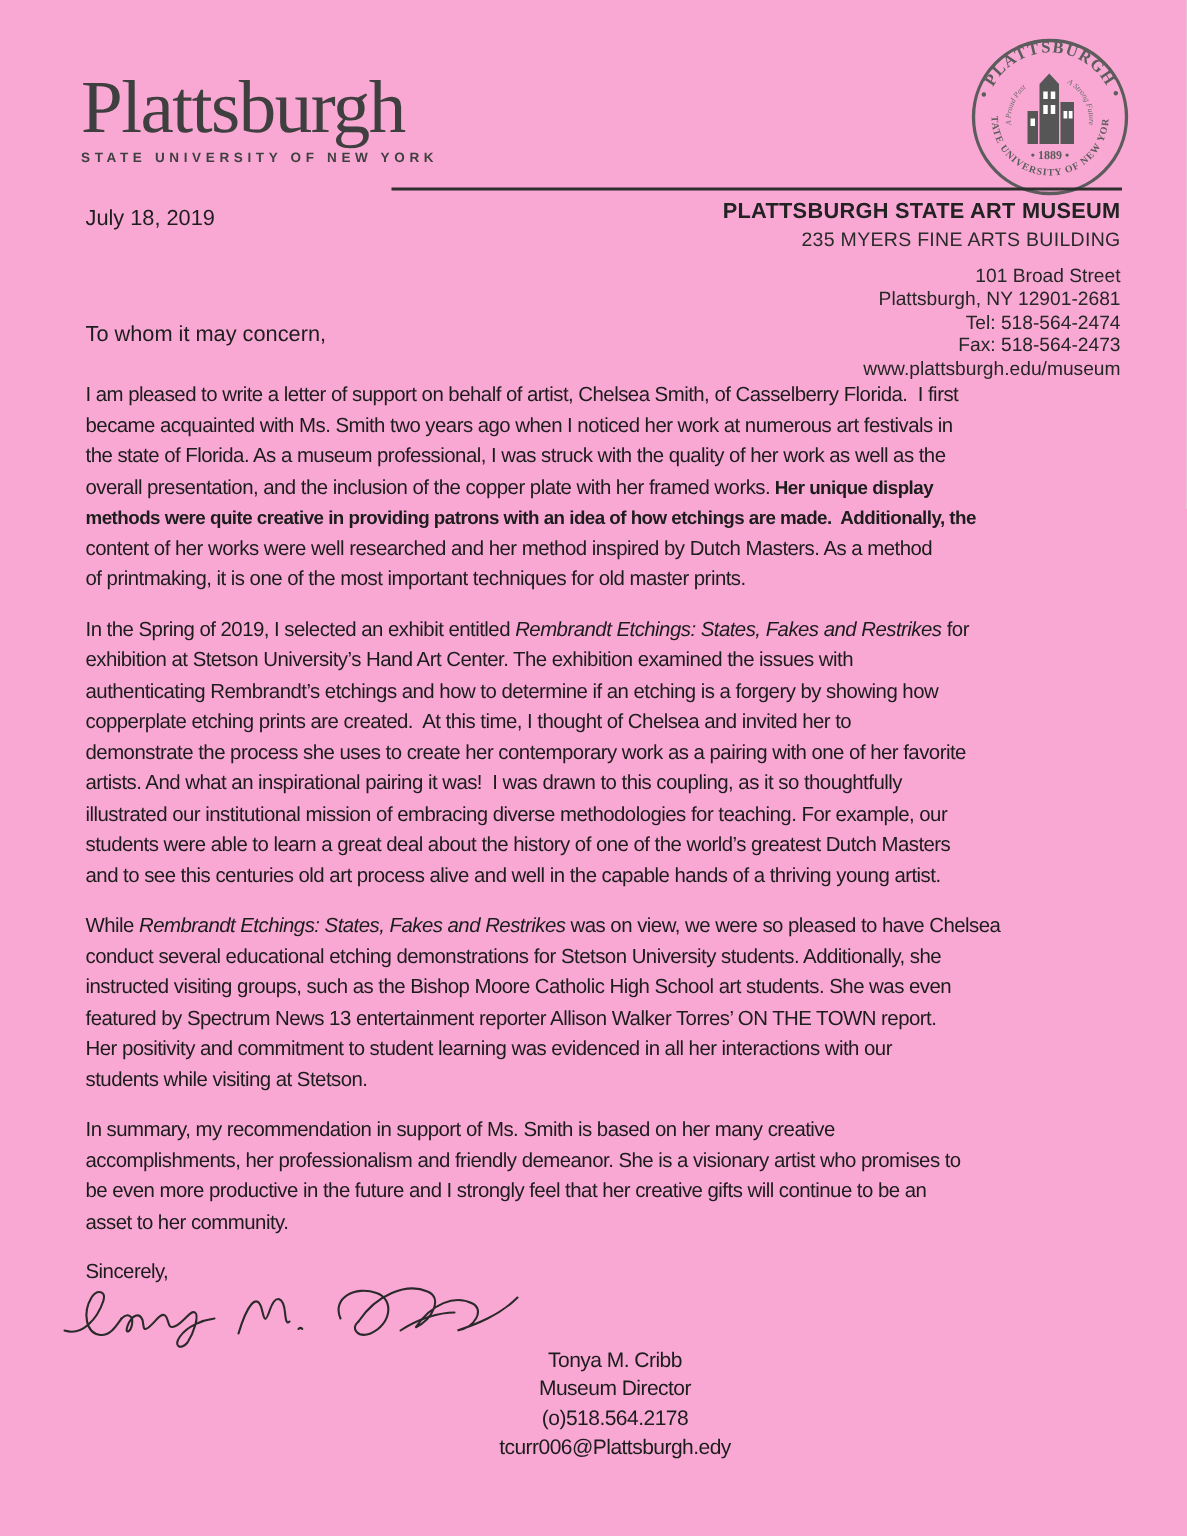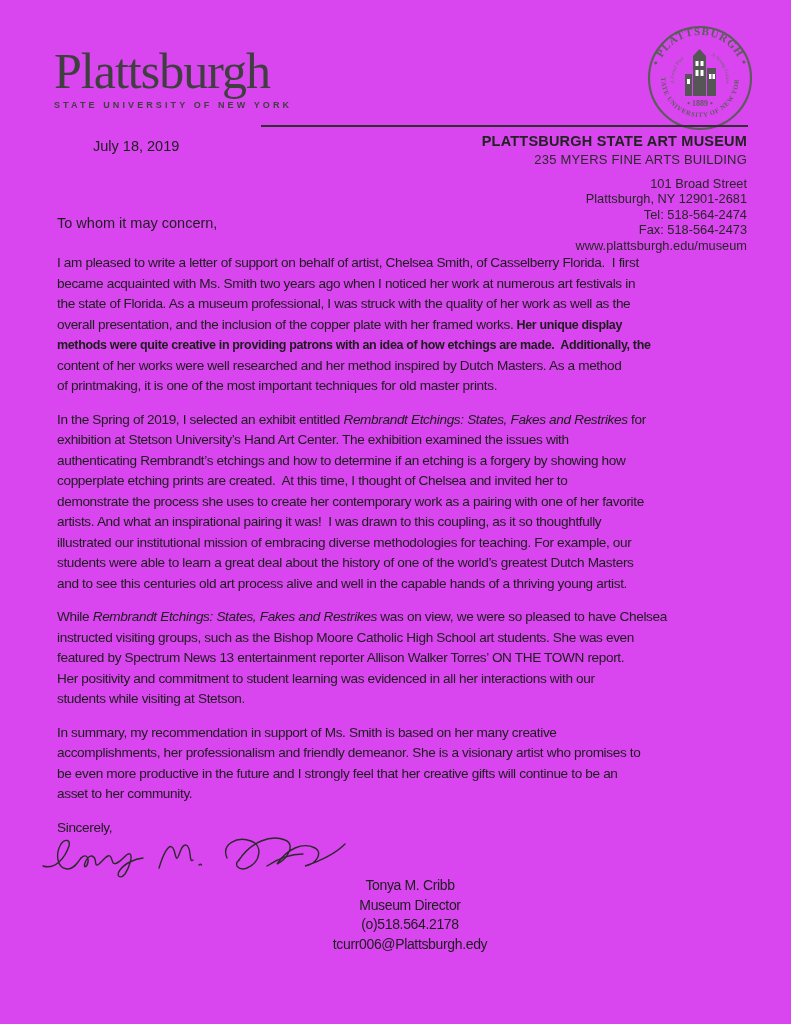--- a/index.html
+++ b/index.html
@@ -1,33 +1,33 @@
 <!DOCTYPE html>
 <html><head>
 <meta charset="utf-8">
 <style>
   html,body{margin:0;padding:0;background:#d9d9d9;}
   .page{
-    position:relative; width:791px; height:1024px; background:#d946ef;
+    position:relative; width:791px; height:1024px; background:#f9a8d4;
     font-family:"Liberation Sans", sans-serif; color:#1d1d1d; overflow:hidden;
     margin:0 auto;
   }
   
   .logo{position:absolute; left:54px; top:46px;}
   .logo-word{
     font-family:"Liberation Serif", serif; font-size:50px; line-height:1;
     color:#3f3f3f; letter-spacing:-1px; font-weight:500;
   }
   .logo-sub{
     font-size:9px; font-weight:bold; letter-spacing:3.1px; color:#3f3f3f; margin-top:4px;
   }
   .seal{position:absolute; left:646px; top:24px; width:108px; height:108px;}
   .rule{position:absolute; left:261px; top:125px; width:487px; height:2px; background:#2f2f2f;}
   
-  .date{position:absolute; left:57px; top:138px; font-size:14.5px;margin-left:36px;}
+  .date{position:absolute; left:57px; top:138px; font-size:14.5px;}
   .museum{position:absolute; right:44px; top:133px; text-align:right;}
   .museum-name{font-size:14.5px; font-weight:bold; letter-spacing:0.2px; color:#222;}
   .museum-building{font-size:13px; margin-top:3px; letter-spacing:0.2px; color:#2a2a2a;}
   .contact{position:absolute; right:44px; top:176px; text-align:right; font-size:12.8px; line-height:15.4px; color:#262626;margin-left:31px;}
   .salutation{position:absolute; left:57px; top:215px; font-size:14.5px;}
   
   .bodywrap{
     position:absolute; left:57px; top:253px; width:706px;
     font-size:13.6px; line-height:20.5px; letter-spacing:-0.35px; color:#1c1c1c;
   }
@@ -122,20 +122,21 @@
           <span class="line"><span>authenticating Rembrandt’s etchings and how to determine if an etching is a forgery by showing how</span></span>
           <span class="line"><span>copperplate etching prints are created.  At this time, I thought of Chelsea and invited her to</span></span>
           <span class="line"><span>demonstrate the process she uses to create her contemporary work as a pairing with one of her favorite</span></span>
           <span class="line"><span>artists. And what an inspirational pairing it was!  I was drawn to this coupling, as it so thoughtfully</span></span>
           <span class="line"><span>illustrated our institutional mission of embracing diverse methodologies for teaching. For example, our</span></span>
           <span class="line"><span>students were able to learn a great deal about the history of one of the world’s greatest Dutch Masters</span></span>
           <span class="line"><span>and to see this centuries old art process alive and well in the capable hands of a thriving young artist.</span></span>
         </p>
         <p>
           <span class="line"><span>While </span><em>Rembrandt Etchings: States, Fakes and Restrikes</em><span> was on view, we were so pleased to have Chelsea</span></span>
+          <span class="line"><span>conduct several educational etching demonstrations for Stetson University students. Additionally, she</span></span>
           <span class="line"><span>instructed visiting groups, such as the Bishop Moore Catholic High School art students. She was even</span></span>
           <span class="line"><span>featured by Spectrum News 13 entertainment reporter Allison Walker Torres’ ON THE TOWN report.</span></span>
           <span class="line"><span>Her positivity and commitment to student learning was evidenced in all her interactions with our</span></span>
           <span class="line"><span>students while visiting at Stetson.</span></span>
         </p>
         <p>
           <span class="line"><span>In summary, my recommendation in support of Ms. Smith is based on her many creative</span></span>
           <span class="line"><span>accomplishments, her professionalism and friendly demeanor. She is a visionary artist who promises to</span></span>
           <span class="line"><span>be even more productive in the future and I strongly feel that her creative gifts will continue to be an</span></span>
           <span class="line"><span>asset to her community.</span></span>

